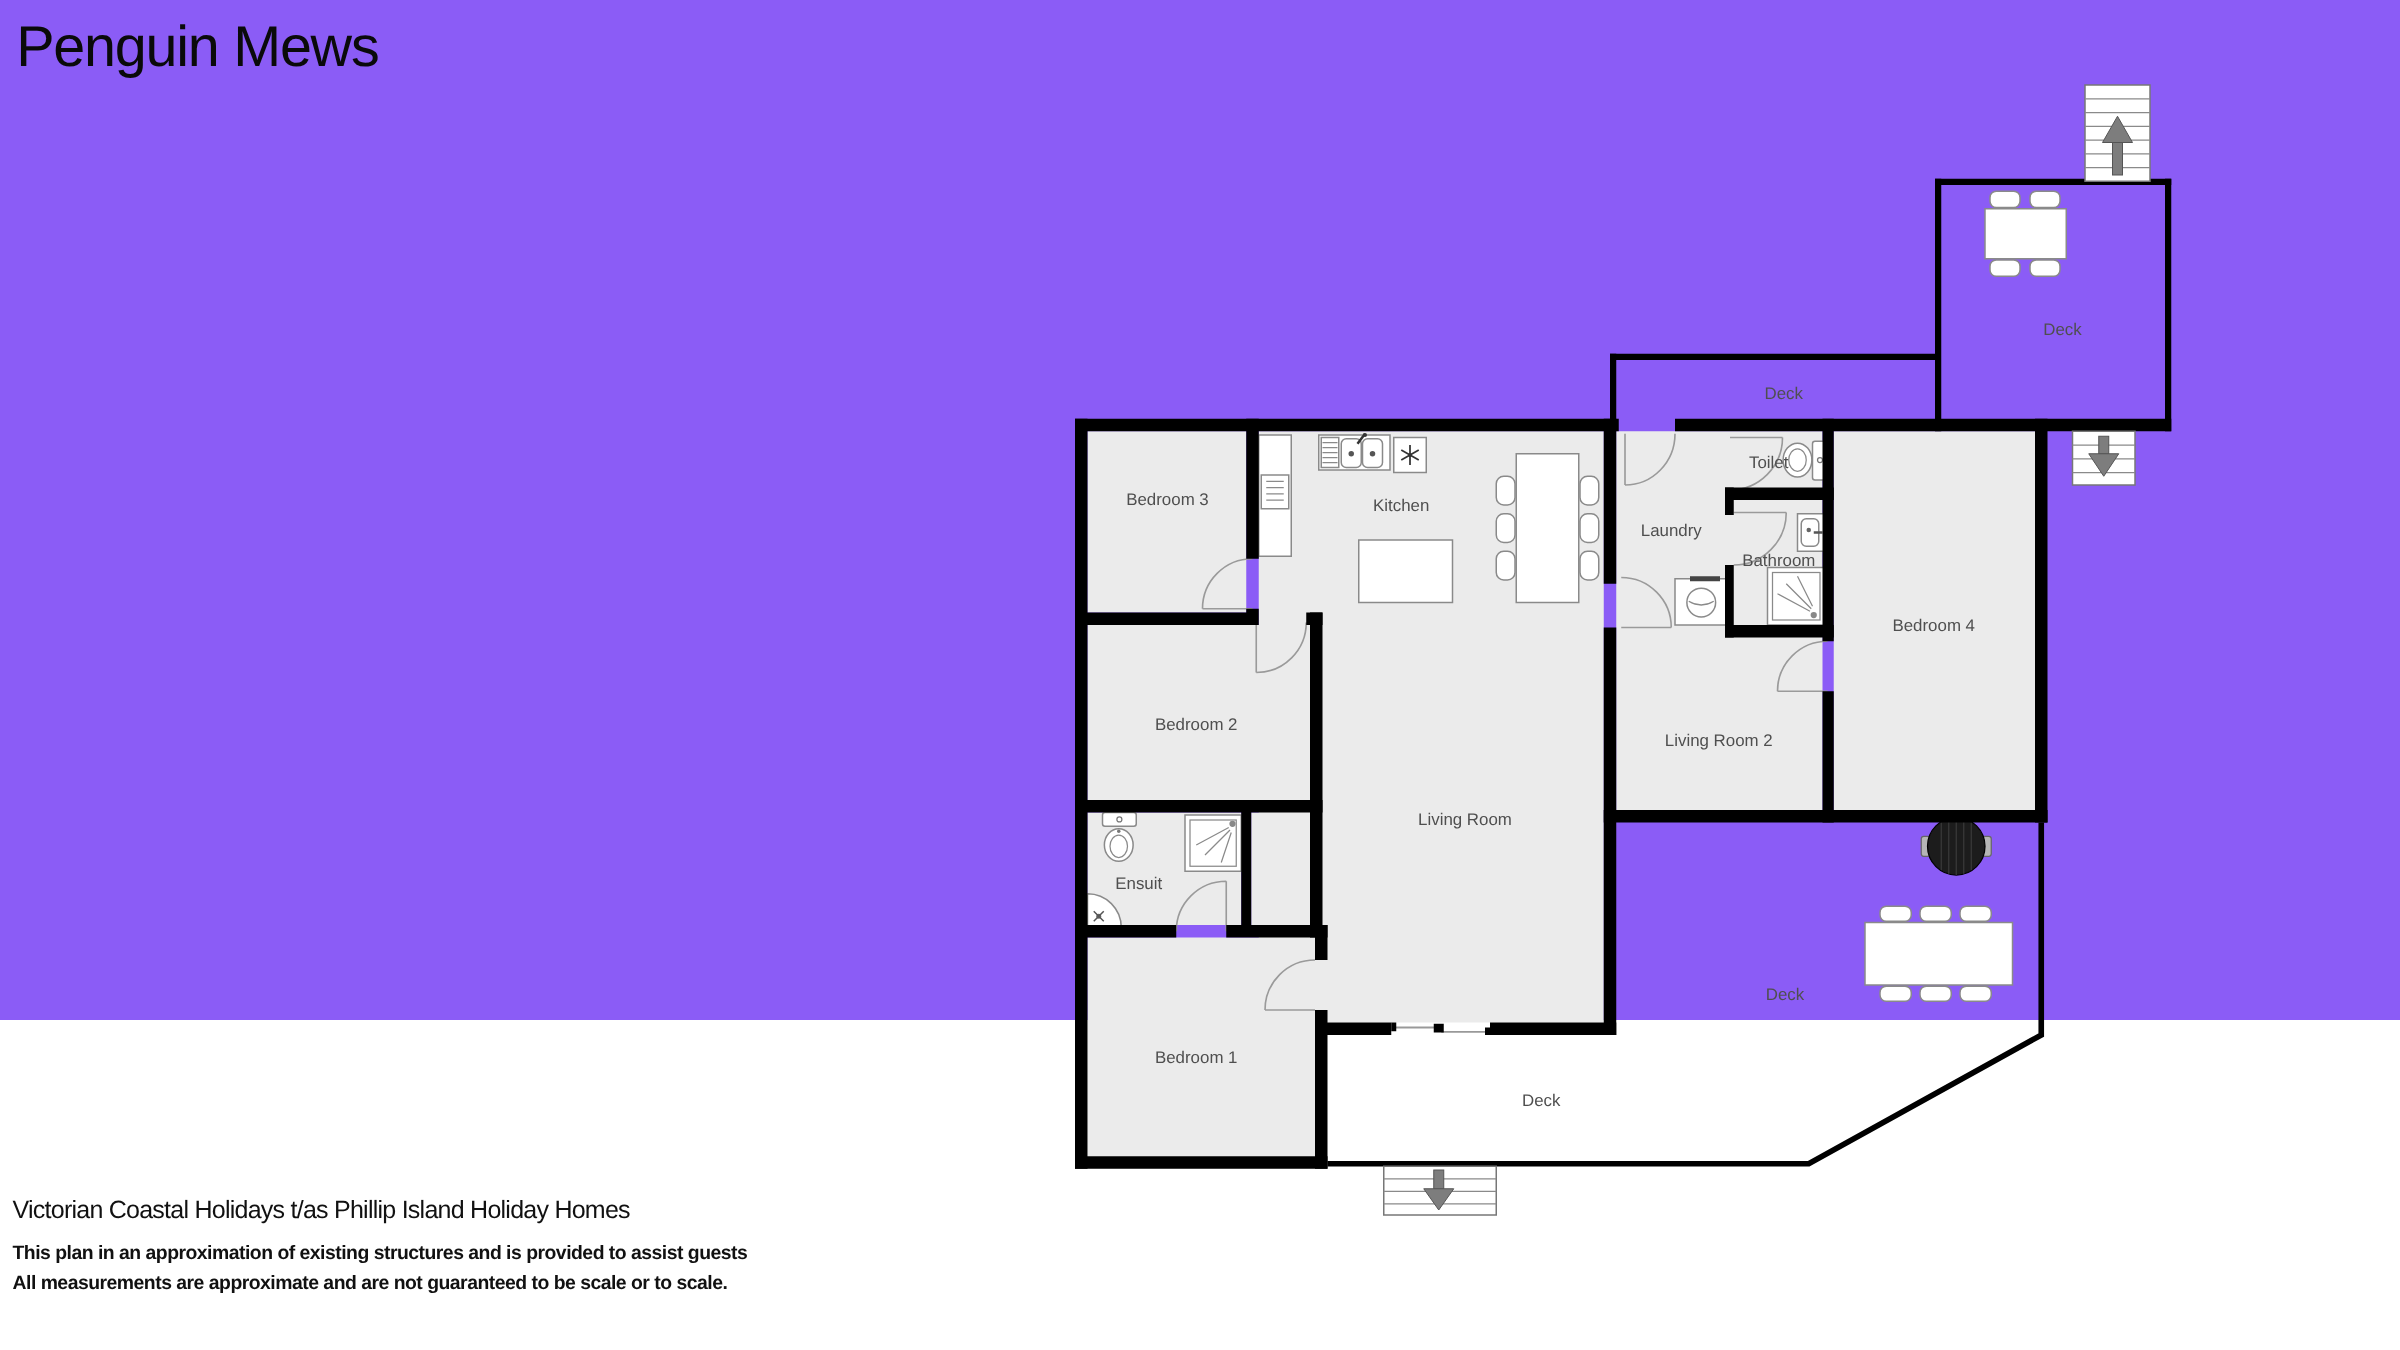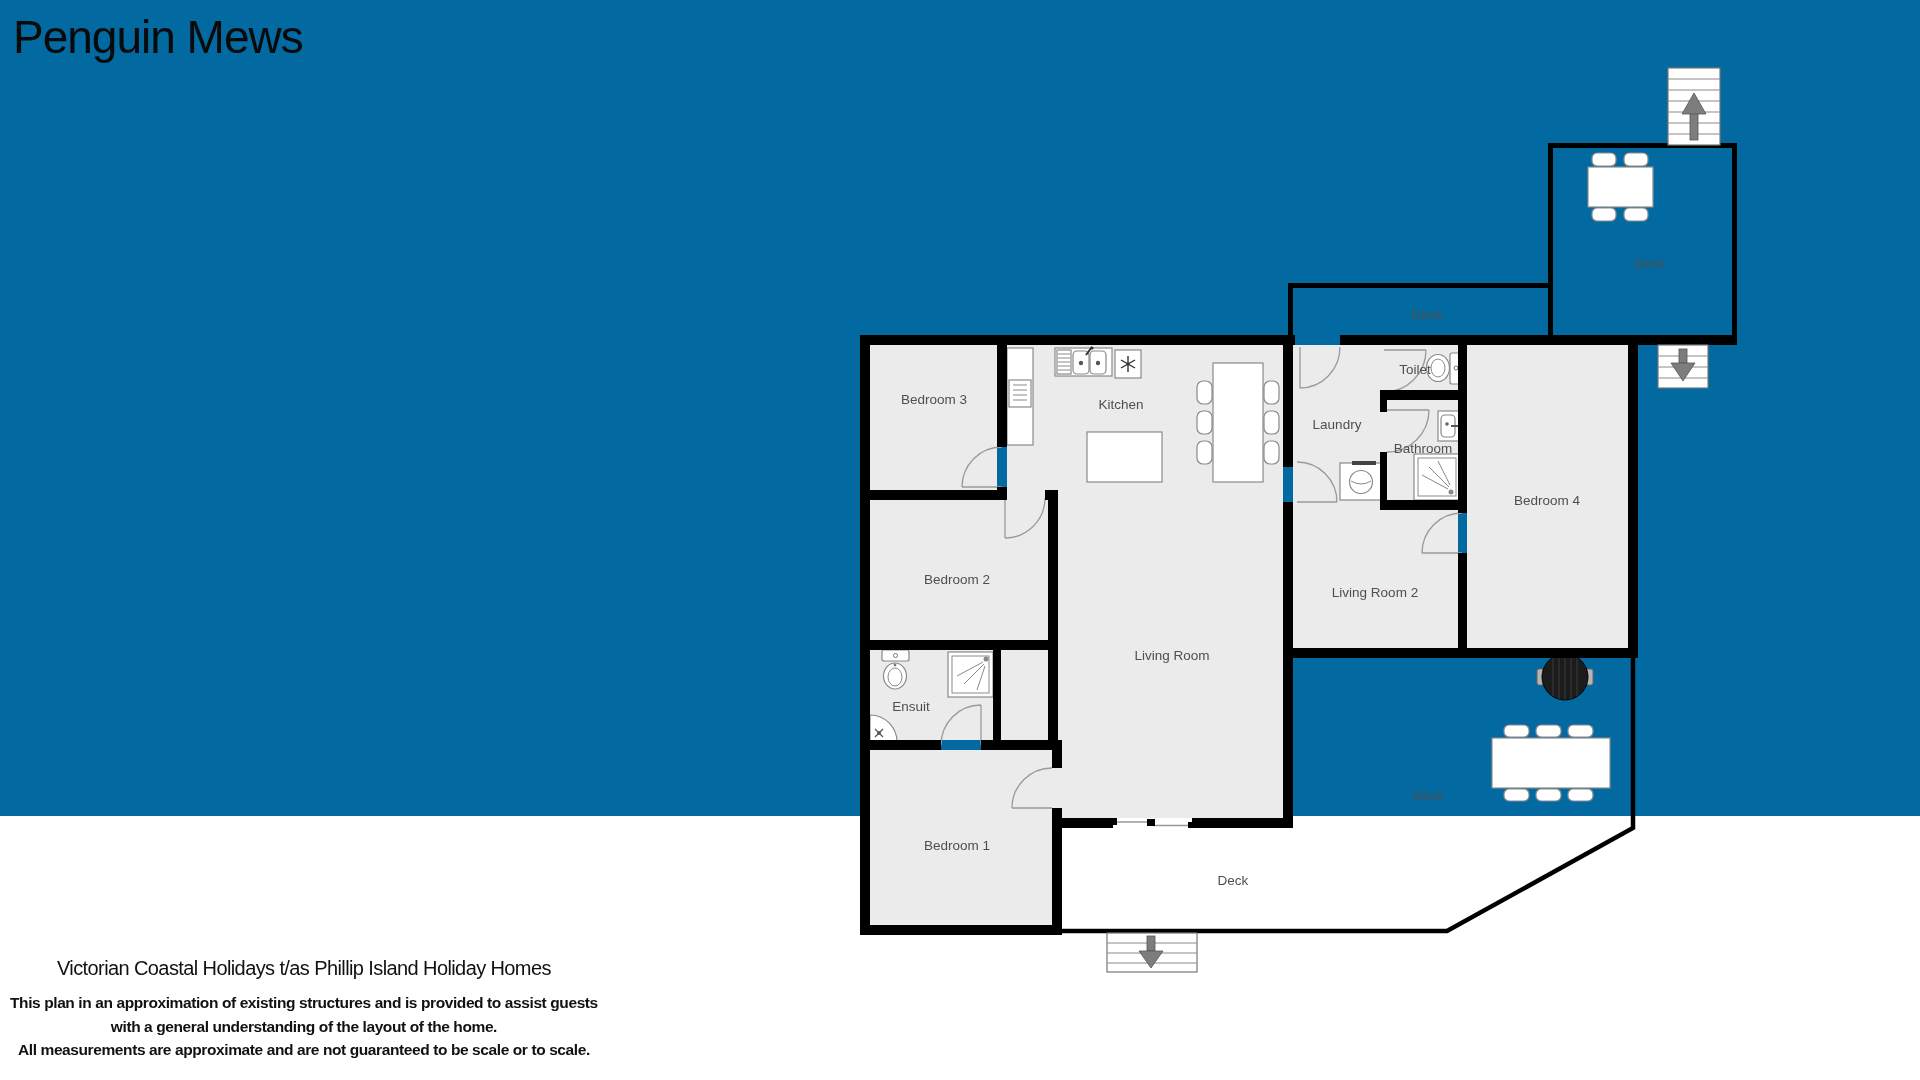--- a/index.html
+++ b/index.html
@@ -1,19 +1,19 @@
 <!DOCTYPE html>
 <html style="--wall: #000000; --room-fill: #ebebeb; --label: #4f4f4f; --fixture: #8a8a8a; --arrow: #7d7d7d;"><head>
 <meta charset="utf-8">
 <style>
   html,body{margin:0;padding:0;background:#fff;width:1920px;height:1080px;overflow:hidden;
             font-family:"Liberation Sans",sans-serif;}
-  #stage{position:relative;width:1920px;height:816px;background:#0369a1;}
+  #stage{position:relative;width:1920px;height:816px;background:#8b5cf6;}
   #title{position:absolute;left:13px;top:12px;font-size:46px;line-height:1.1;color:#0a0a0a;letter-spacing:-1px;}
-  #footer{position:absolute;left:10px;top:957px;color:#111;text-align:center;}
+  #footer{position:absolute;left:10px;top:957px;color:#111;}
   #footer .company{font-size:20px;letter-spacing:-0.6px;margin:0 0 11px 0;font-weight:400;}
   #footer .line{font-size:15.5px;letter-spacing:-0.4px;line-height:23.5px;margin:0;font-weight:bold;}
   svg{position:absolute;left:0;top:0;}
   .room{fill:var(--room-fill);}
   .wall{fill:var(--wall);}
   .lbl{font:13.5px "Liberation Sans",sans-serif;fill:var(--label);}
   .fx{fill:#fff;stroke:var(--fixture);stroke-width:1.2;}
   .fxthin{fill:none;stroke:var(--fixture);stroke-width:1;}
   .arc{fill:none;stroke:#9a9a9a;stroke-width:1.3;}
   .tread{stroke:#8a8a8a;stroke-width:1;}
@@ -251,17 +251,16 @@
       <text class="lbl" x="1650" y="268">Deck</text>
       <text class="lbl" x="1427" y="319">Deck</text>
       <text class="lbl" x="1428" y="800">Deck</text>
       <text class="lbl" x="1233" y="885">Deck</text>
     </g>
   </svg>
 
   <div id="footer">
     <p class="company">Victorian Coastal Holidays t/as Phillip Island Holiday Homes</p>
     <p class="line">This plan in an approximation of existing structures and is provided to assist guests</p>
-    <p class="line">with a general understanding of the layout of the home.</p>
     <p class="line">All measurements are approximate and are not guaranteed to be scale or to scale.</p>
   </div>
 
 </div>
 
 </body></html>

